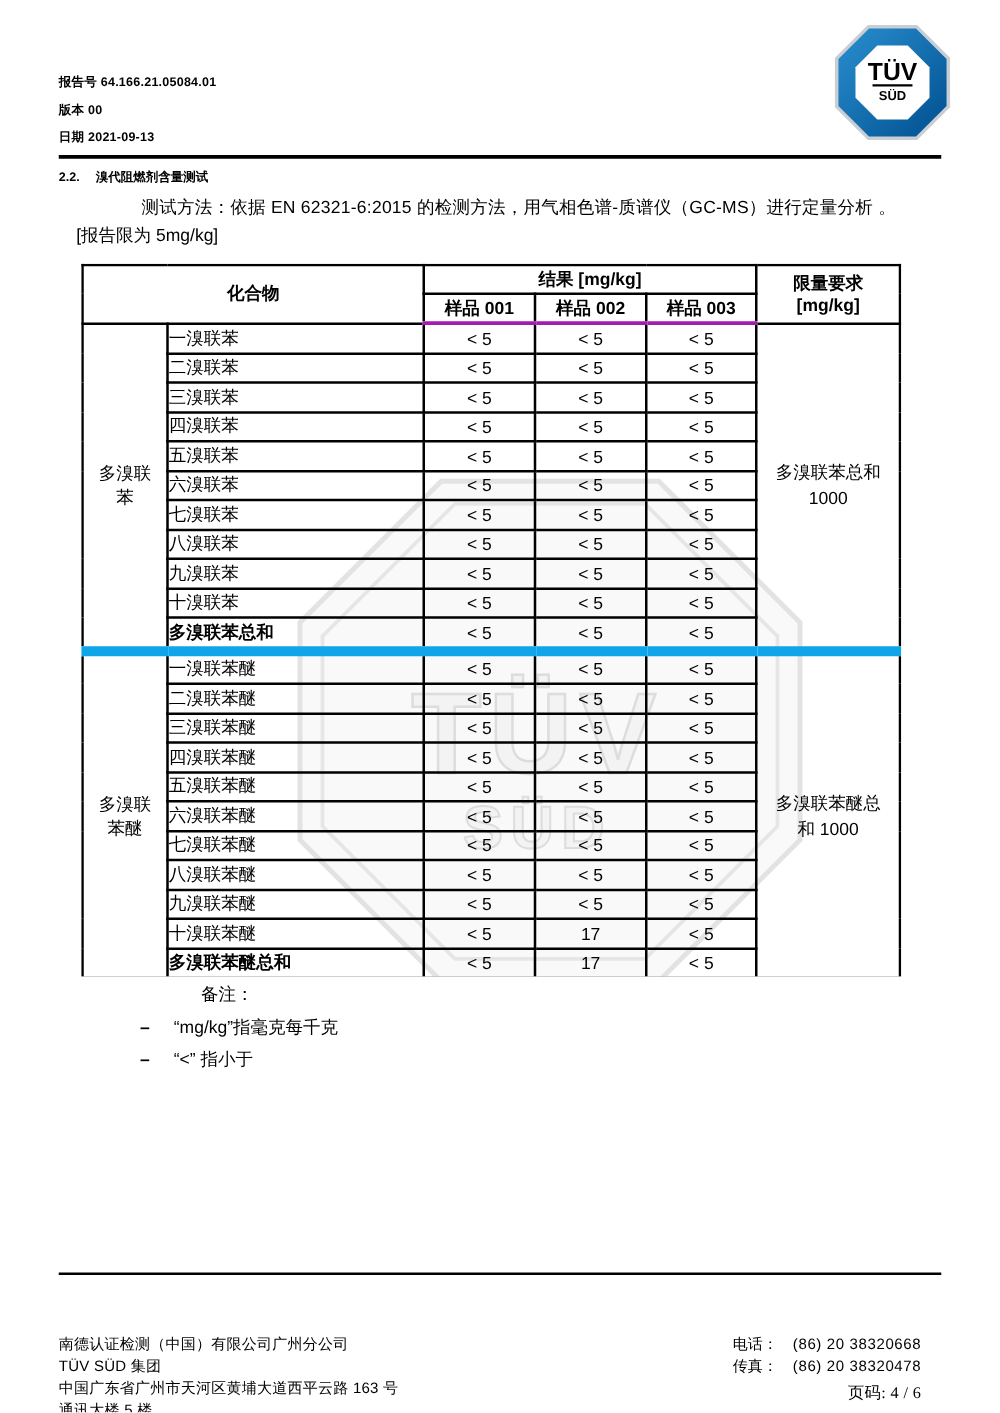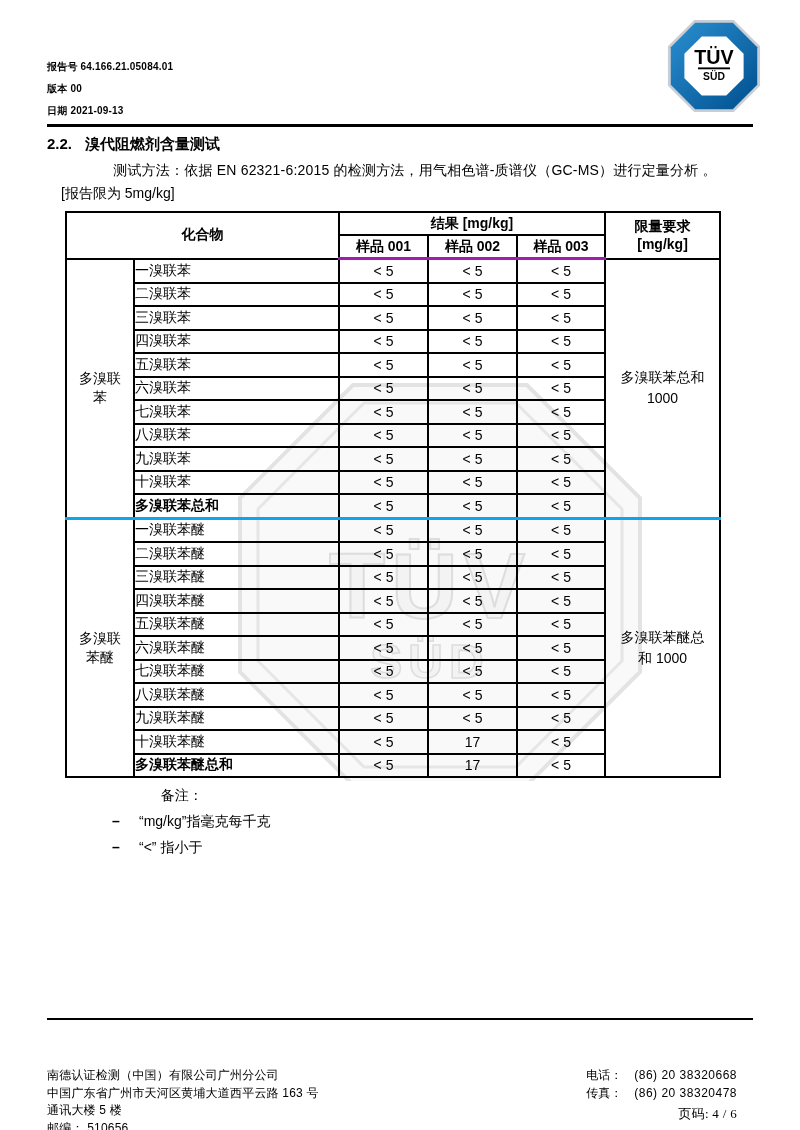--- a/index.html
+++ b/index.html
@@ -7,40 +7,40 @@
     position:relative;width:800px;height:1130px;background:#fff;
     font-family:"Liberation Sans","DejaVu Sans",sans-serif;color:#000;overflow:hidden;
   }
   
   .report-meta{position:absolute;top:56px;left:47px;font-weight:bold;font-size:10px;line-height:22px;letter-spacing:.2px;}
   .logo{position:absolute;top:19px;right:39px;width:94px;height:94px;}
   .rule{position:absolute;left:47px;width:706px;background:#000;border:none;margin:0;}
   .top-rule{top:124px;height:3px;}
   
   .section{position:absolute;top:135px;left:47px;width:720px;font-size:14px;}
-  .sec-title{font-weight:bold;font-size:15px;}
+  .sec-title{font-weight:bold;font-size:10px;}
   .sec-num{display:inline-block;margin-right:13px;}
   .method{margin-top:8px;margin-left:16px;letter-spacing:.2px;text-align:center;}
   .limit-note{margin-top:5px;margin-left:14px;}
   
   .table-wrap{position:absolute;top:211px;left:65px;width:656px;height:570px;overflow:hidden;}
   .watermark{position:absolute;left:165px;top:160px;z-index:0;}
   .wm-letter{font-weight:bold;letter-spacing:6px;}
   table.results{position:relative;z-index:1;border-collapse:collapse;table-layout:fixed;width:654px;background:transparent;}
   table.results th,table.results td{border:2px solid #000;padding:0;font-size:14px;overflow:hidden;}
   table.results th{font-weight:bold;height:21px;text-align:center;}
   table.results td{height:21.5px;}
   thead tr.sub-head th{border-bottom:3px solid #a21caf;}
   .prewrap{white-space:pre-line;line-height:17px;}
   .limit-head{line-height:18px;}
   .compound-cell{text-align:left;padding-left:9px;}
   .value-cell{text-align:center;}
   .group-cell{text-align:center;line-height:19px;}
   .limit-cell{text-align:center;line-height:21px;}
-  tr.group-start td{border-top:3px solid #0ea5e9;}
+  tr.group-start td{border-top:8px solid #0ea5e9;}
   .bold{font-weight:bold;}
   
   .notes{position:absolute;top:786px;left:93px;font-size:14px;line-height:18px;text-align:center;}
   .note-item{display:flex;margin-top:8px;}
   .note-bullet{width:46px;font-weight:bold;flex:0 0 46px;}
   
   .footer-rule{top:1018px;height:2px;}
   .footer{position:absolute;top:1067px;left:47px;width:706px;font-size:12px;line-height:17.5px;display:flex;}
   .footer-left{flex:1 1 auto;letter-spacing:.2px;}
   .footer-right{flex:0 0 auto;padding-right:16px;text-align:left;}
@@ -269,20 +269,21 @@
     <div class="note-item">
       <span class="note-bullet">–</span>
       <span>“&lt;” 指小于</span>
     </div>
   </div>
 
   <hr class="rule footer-rule">
   <div class="footer">
     <div class="footer-left" id="footer-left">
         <div>南德认证检测（中国）有限公司广州分公司</div>
+        <div>TÜV SÜD 集团</div>
         <div>中国广东省广州市天河区黄埔大道西平云路 163 号</div>
         <div>通讯大楼 5 楼</div>
         <div>邮编： 510656</div>
       </div>
     <div class="footer-right">
       <div class="contact-row">
         <span>电话：</span><span class="c-num">(86) 20 38320668</span>
       </div>
       <div class="contact-row">
         <span>传真：</span><span class="c-num">(86) 20 38320478</span>

